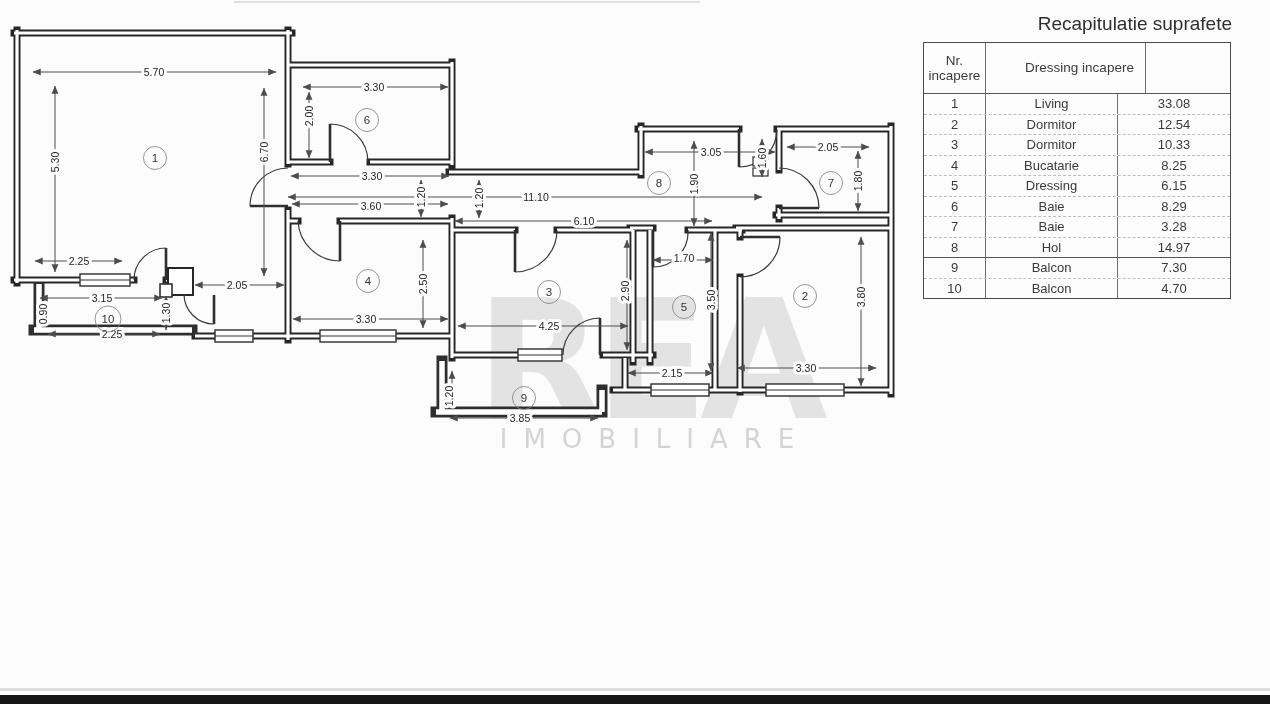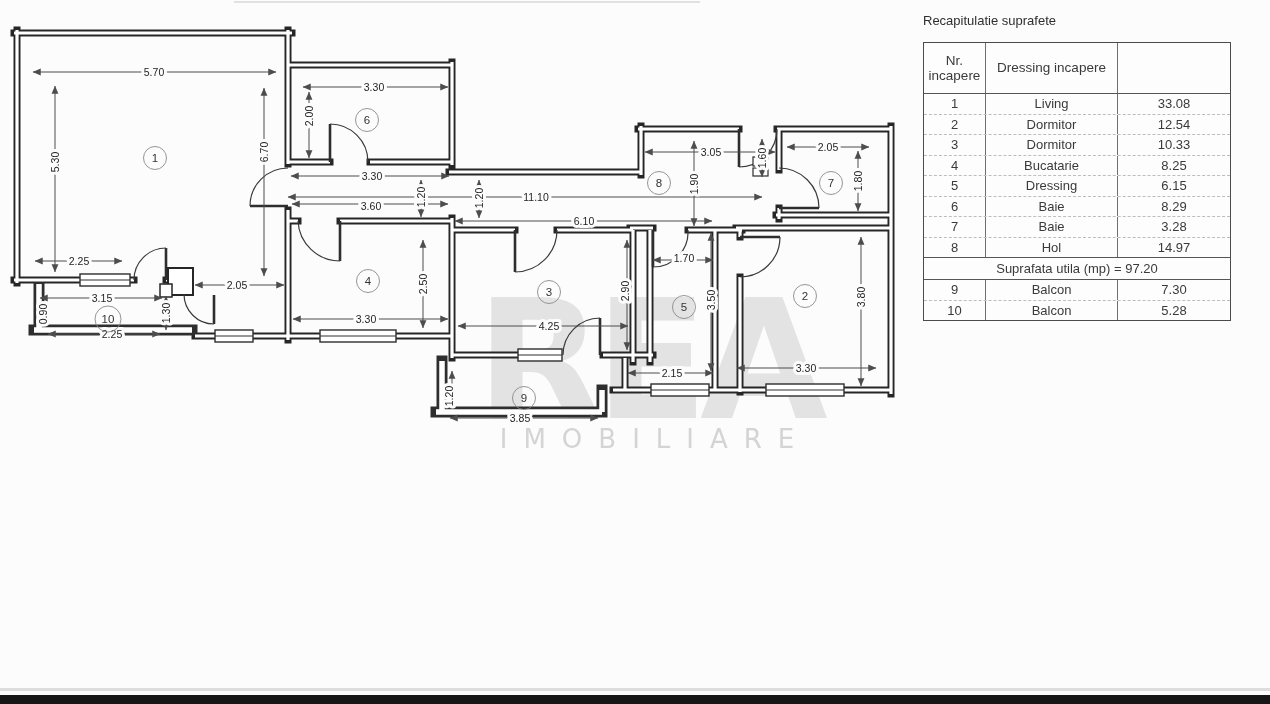--- a/index.html
+++ b/index.html
@@ -22,28 +22,28 @@
   .dl{font:10.5px "Liberation Sans","DejaVu Sans",sans-serif;fill:#1f1f1f;
       text-anchor:middle;dominant-baseline:central;
       paint-order:stroke;stroke:#fcfcfc;stroke-width:6px;stroke-linejoin:round;}
   .rn{font:11.5px "Liberation Sans","DejaVu Sans",sans-serif;fill:#333;
       text-anchor:middle;dominant-baseline:central;}
   .rc{fill:none;stroke:#8a8a8a;stroke-width:0.9;}
   .wm-big{font:bold 165px "DejaVu Sans",sans-serif;fill:#e3e3e3;text-anchor:middle;letter-spacing:-8px;}
   .wm-small{font:26px "DejaVu Sans",sans-serif;fill:#d4d4d4;text-anchor:middle;letter-spacing:16px;}
 
   
-  .tbl-title{position:absolute;left:923px;top:13px;width:309px;text-align:left;
-     font-size:13px;color:#2f2f2f;z-index:2;}
+  .tbl-title{position:absolute;left:923px;top:13px;width:309px;text-align:right;
+     font-size:19px;color:#2f2f2f;z-index:2;}
   .tbl{position:absolute;left:923px;top:42px;width:306px;border:1.6px solid #4b4b4b;
      background:#fdfdfd;color:#3a3a3a;font-size:13px;z-index:2;}
   .trow{display:grid;grid-template-columns:62px 132px 1fr;}
   .trow > div{text-align:center;overflow:hidden;}
   .c1,.c2{border-right:1px solid #6f6f6f;}
-  .thead{height:50px;}
+  .thead{height:50px;gap:28px;}
   .thead > div{display:flex;align-items:center;justify-content:center;
      line-height:1.12;font-size:13.5px;}
   .thead{border-bottom:1.3px solid #565656;}
   .drow{height:19.5px;line-height:19.5px;}
   .drow + .drow{border-top:1px dashed #bdbdbd;}
   .mrow{height:21px;line-height:21px;text-align:center;border-top:1.3px solid #565656;}
   .sect2 .drow:first-child{border-top:none;}
   .sect2{border-top:1.3px solid #565656;}
   .foot-smear{position:absolute;left:0;top:688px;width:1270px;height:3px;background:#cdcdcd;opacity:.65;z-index:2;}
   .foot-bar{position:absolute;left:0;top:695px;width:1270px;height:9px;background:#161616;z-index:2;}
@@ -338,34 +338,30 @@
       <div class="c2">Baie</div>
       <div>3.28</div>
     </div>
     <div class="trow drow">
       <div class="c1">8</div>
       <div class="c2">Hol</div>
       <div>14.97</div>
     </div>
   </div>
 
-  <div class="mrow">
-    <span>Suprafata utila (mp) =</span>
-    <span>97.20</span>
-  </div>
 
   <div class="sect2">
     <div class="trow drow">
       <div class="c1">9</div>
       <div class="c2">Balcon</div>
       <div>7.30</div>
     </div>
     <div class="trow drow">
       <div class="c1">10</div>
       <div class="c2">Balcon</div>
-      <div>5.28</div>
+      <div>4.70</div>
     </div>
   </div>
 
 </div>
 
 <div class="foot-smear"></div>
 <div class="foot-bar"></div>
 
 </body></html>

